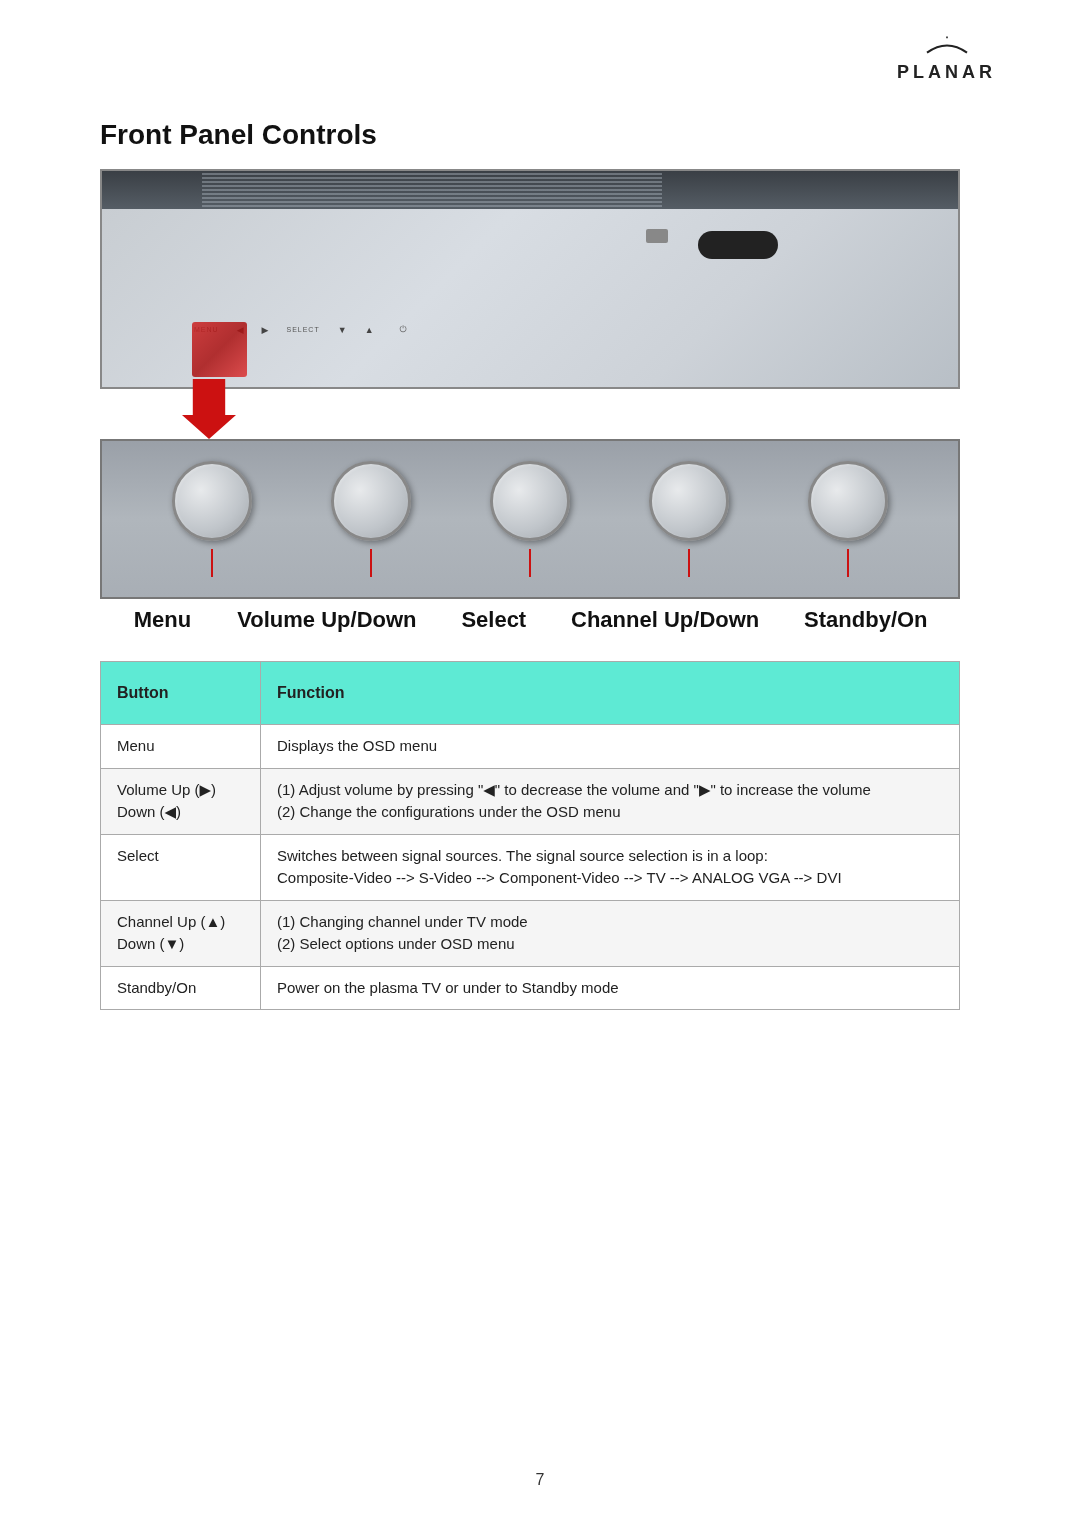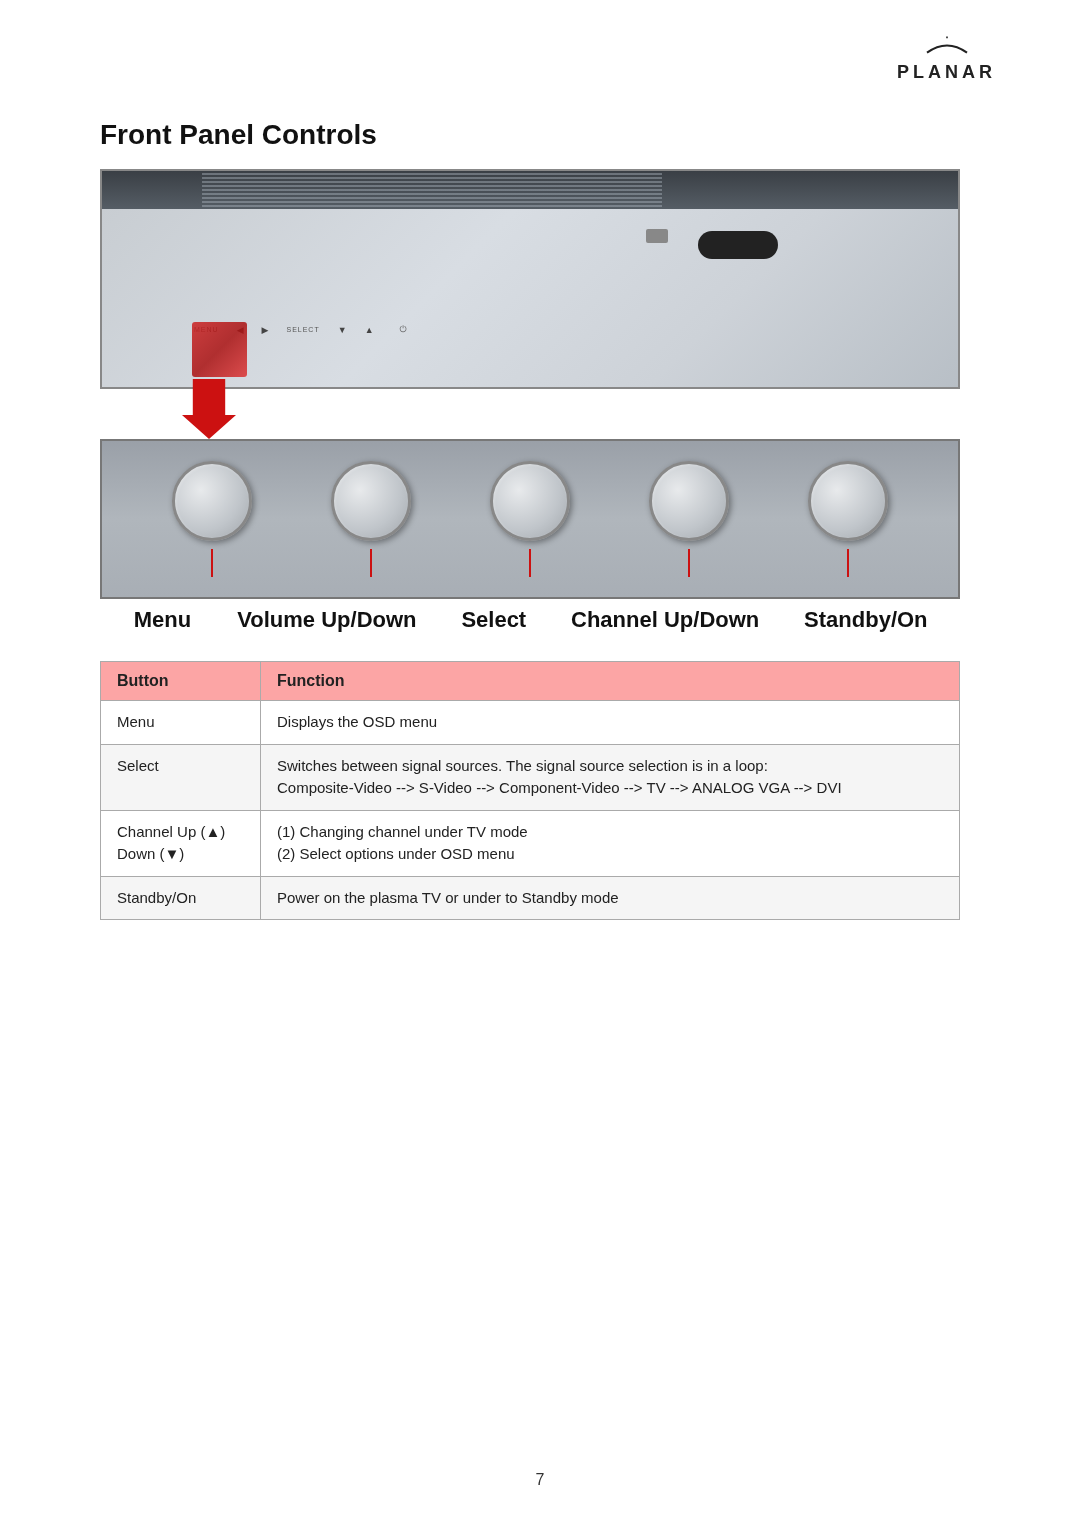--- a/index.html
+++ b/index.html
@@ -212,23 +212,23 @@
 
     
     .func-table {
       width: 860px;
       border-collapse: collapse;
       margin-top: 10px;
       font-size: 15px;
     }
 
     .func-table th {
-      background: #fca5a5;
+      background: #5eead4;
       border: 1px solid #aaa;
-      padding: 10px 16px;
+      padding: 22px 16px;
       font-weight: bold;
       text-align: left;
       font-size: 16px;
     }
 
     .func-table th:first-child {
       width: 160px;
     }
 
     .func-table td {
@@ -339,20 +339,24 @@
         <th>Button</th>
         <th>Function</th>
       </tr>
     </thead>
     <tbody id="table-body">
     <tr>
           <td>Menu</td>
           <td>Displays the OSD menu</td>
         </tr>
         <tr>
+          <td>Volume Up (▶)<br>Down (◀)</td>
+          <td>(1) Adjust volume by pressing "◀" to decrease the volume and "▶" to increase the volume<br>(2) Change the configurations under the OSD menu</td>
+        </tr>
+        <tr>
           <td>Select</td>
           <td>Switches between signal sources. The signal source selection is in a loop:<br>Composite-Video --&gt; S-Video --&gt; Component-Video --&gt; TV --&gt; ANALOG VGA --&gt; DVI</td>
         </tr>
         <tr>
           <td>Channel Up (▲)<br>Down (▼)</td>
           <td>(1) Changing channel under TV mode<br>(2) Select options under OSD menu</td>
         </tr>
         <tr>
           <td>Standby/On</td>
           <td>Power on the plasma TV or under to Standby mode</td>

